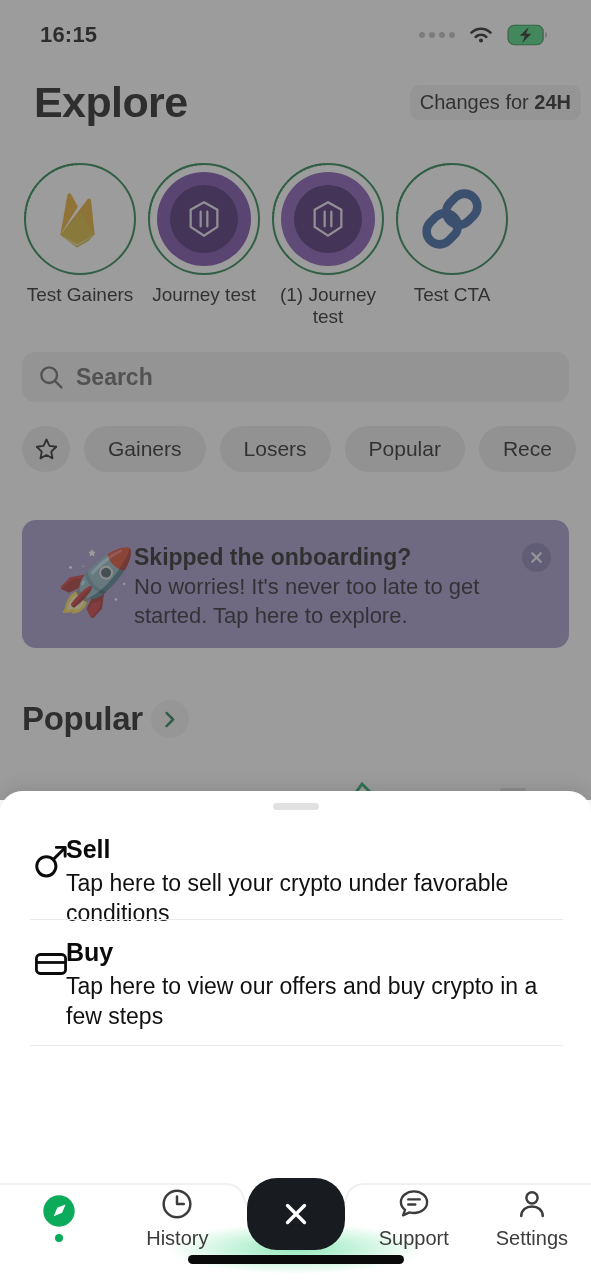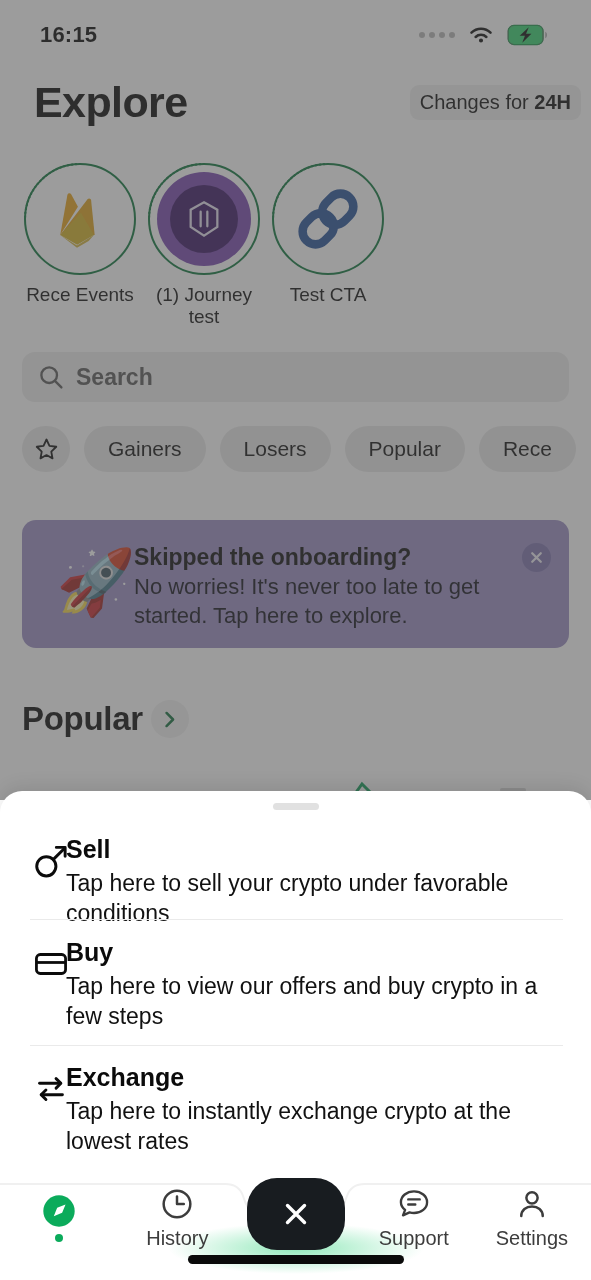--- a/index.html
+++ b/index.html
@@ -216,23 +216,38 @@
             <div class="ring-dash"></div>
             <div class="story-img">
               <svg width="62" height="64" viewBox="0 0 32 34">
                 <path d="M5.5 25.5L9.3 4.2c.2-1 1.5-1.2 2-.3l3.6 6.6z" fill="#e8a41e"></path>
                 <path d="M5.5 25.5L20.1 6.4c.6-.7 1.7-.3 1.8.6l1.9 18.5z" fill="#dfa420"></path>
                 <path d="M5.5 25.5l11-11.8 6.9 11.8-8.9 5.2z" fill="#d6b429"></path>
                 <path d="M5.5 25.5l8.9 5.6 9-5.6-2.8 3.2-6.2 3.6z" fill="#cfa91f" opacity="0.85"></path>
               </svg>
             </div>
           </div>
-          <div class="story-label">Rece Events</div>
-        </div>
-
+          <div class="story-label">Test Gainers</div>
+        </div>
+
+        <div class="story">
+          <div class="ring-wrap">
+            <div class="ring-solid"></div>
+            <div class="ring-dash"></div>
+            <div class="story-img purple">
+              <div class="inner-dark">
+                <svg width="40" height="40" viewBox="0 0 30 30">
+                  <path d="M15 2.5l10 5.5v13L15 27.5 5 21V8z" fill="none" stroke="#e7e2f2" stroke-width="1.7"></path>
+                  <path d="M12.5 9.5v11M17.5 9.5v11" stroke="#e7e2f2" stroke-width="1.7" stroke-linecap="round"></path>
+                </svg>
+              </div>
+            </div>
+          </div>
+          <div class="story-label">Journey test</div>
+        </div>
 
         <div class="story">
           <div class="ring-wrap">
             <div class="ring-solid"></div>
             <div class="ring-dash"></div>
             <div class="story-img purple2">
               <div class="inner-dark">
                 <svg width="40" height="40" viewBox="0 0 30 30">
                   <path d="M15 2.5l10 5.5v13L15 27.5 5 21V8z" fill="none" stroke="#e7e2f2" stroke-width="1.7"></path>
                   <path d="M12.5 9.5v11M17.5 9.5v11" stroke="#e7e2f2" stroke-width="1.7" stroke-linecap="round"></path>
@@ -340,34 +355,20 @@
         </svg>
       </div>
       <div class="item-body">
         <div class="item-title">Buy</div>
         <div class="item-desc">Tap here to view our offers and buy crypto in a few steps</div>
       </div>
     </div>
 
     <div class="sheet-divider" style="top: 254px;"></div>
 
-    <div class="sheet-item" style="top: 273px;">
-      <div class="item-icon">
-        <svg width="38" height="38" viewBox="0 0 30 30">
-          <path d="M6 10.5h16.5" stroke="#0b0b0b" stroke-width="2.3" stroke-linecap="round"></path>
-          <path d="M19 6.8l3.8 3.7-3.8 3.8" stroke="#0b0b0b" stroke-width="2.3" fill="none" stroke-linecap="round" stroke-linejoin="round"></path>
-          <path d="M24 19.5H7.5" stroke="#0b0b0b" stroke-width="2.3" stroke-linecap="round"></path>
-          <path d="M11 15.8l-3.8 3.7 3.8 3.8" stroke="#0b0b0b" stroke-width="2.3" fill="none" stroke-linecap="round" stroke-linejoin="round"></path>
-        </svg>
-      </div>
-      <div class="item-body">
-        <div class="item-title">Exchange</div>
-        <div class="item-desc">Tap here to instantly exchange crypto at the lowest rates</div>
-      </div>
-    </div>
   </div>
 
   <div id="nav">
     <svg id="nav-bg" viewBox="0 0 591 110" preserveAspectRatio="none">
       <path d="M0 14 H225 q14 0 18 12 q10 34 52 34 q42 0 52 -34 q4 -12 18 -12 H591 V110 H0 Z" fill="#ffffff"></path>
       <path d="M0 14 H225 q14 0 18 12 q10 34 52 34 q42 0 52 -34 q4 -12 18 -12 H591" fill="none" stroke="#f0f0f0" stroke-width="2"></path>
     </svg>
 
     <div id="home-glow"></div>
 

